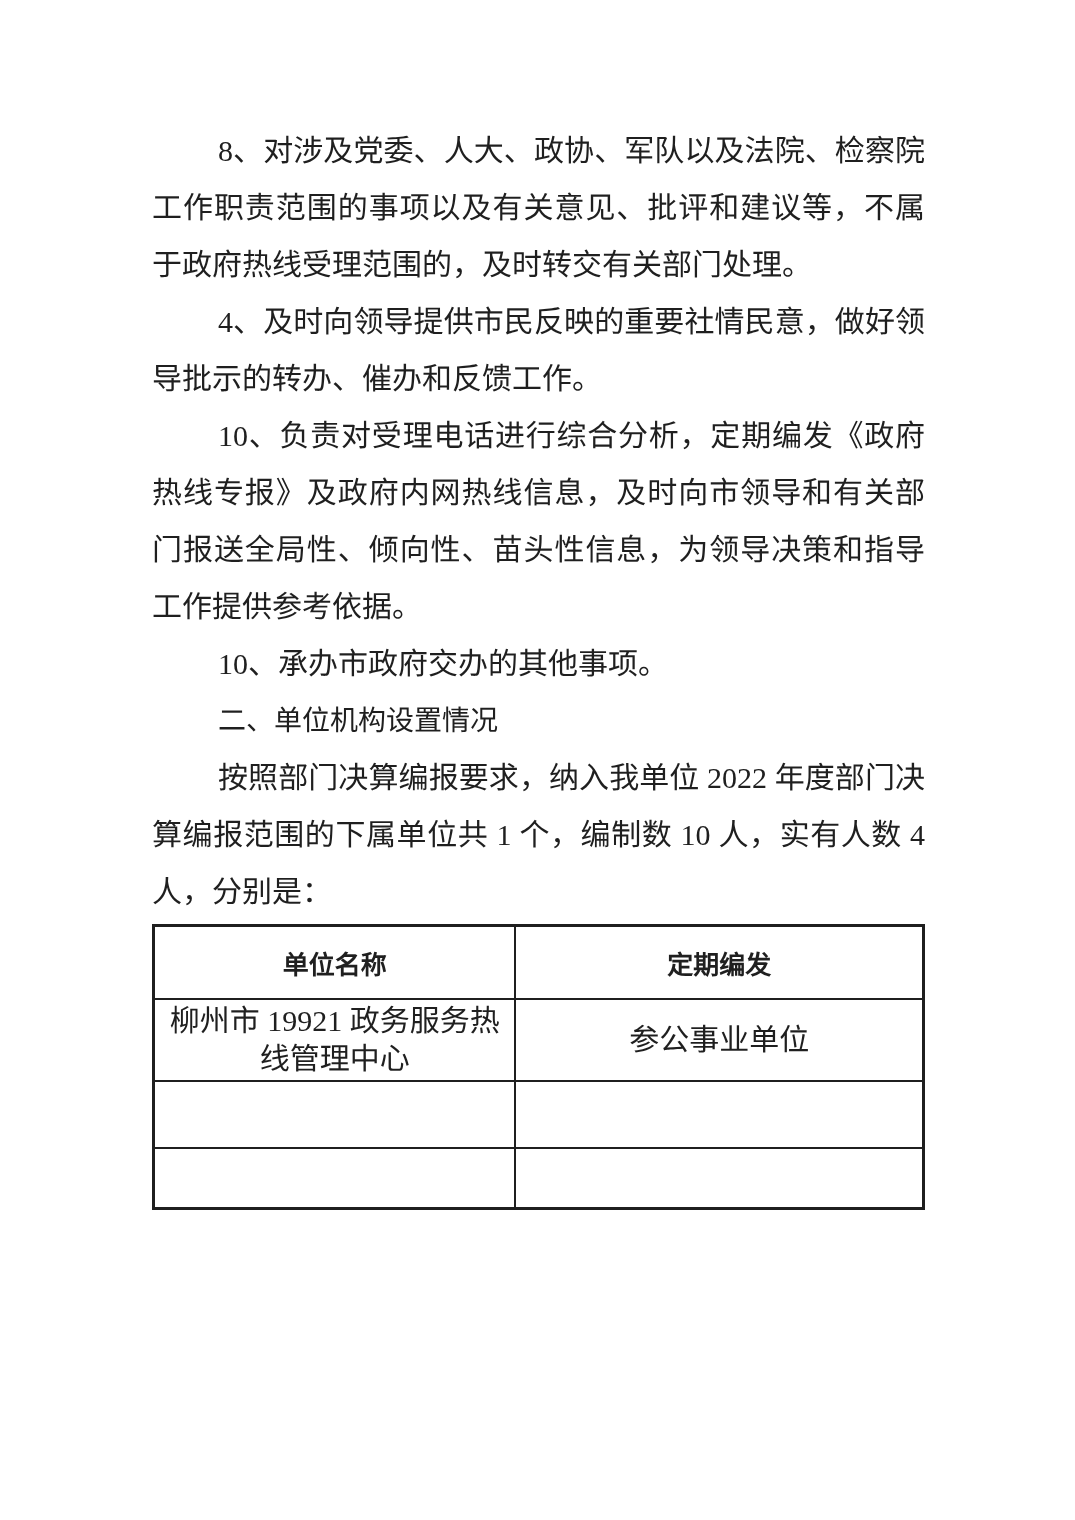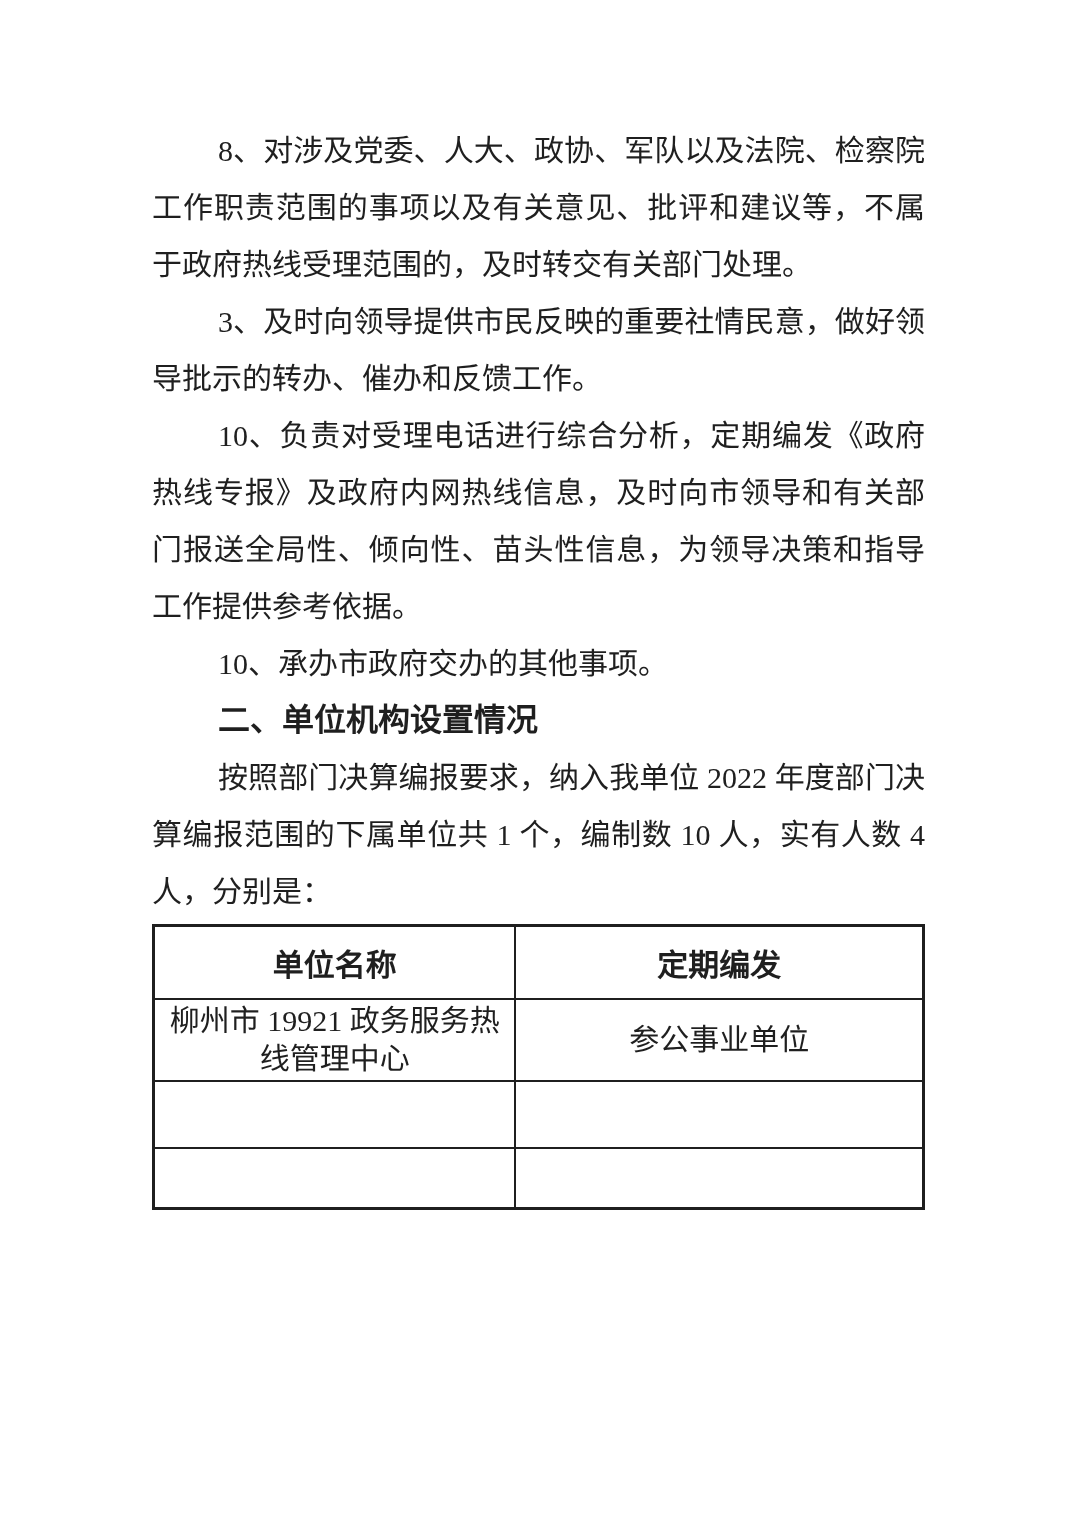--- a/index.html
+++ b/index.html
@@ -27,22 +27,22 @@
     font-size:30px;
     line-height:57px;
     text-align:justify;
     text-justify:inter-ideograph;
     text-indent:66px;
     word-break:break-all;
   }
   .section-heading{
     margin:0;
     font-family:"Liberation Sans","DejaVu Sans",sans-serif;
-    font-weight:700;
-    font-size:32px;
+    font-weight:400;
+    font-size:28px;
     line-height:57px;
     text-indent:66px;
     text-align:left;
   }
   table.units{
     width:100%;
     border-collapse:collapse;
     table-layout:fixed;
     margin-top:4px;
     border:3px solid var(--border);
@@ -50,41 +50,41 @@
   .units th,.units td{
     border:2px solid var(--border);
     text-align:center;
     vertical-align:middle;
     padding:2px 4px;
     overflow:hidden;
   }
   .units th{
     font-family:"Liberation Sans","DejaVu Sans",sans-serif;
     font-weight:700;
-    font-size:31px;
+    font-size:26px;
     height:67px;
   }
   .units td{
     font-size:30px;
     line-height:38px;
     word-break:break-all;
   }
   .row-data td{height:70px;}
   .row-empty td{height:61px;}
   .row-empty.row-last td{height:54px;}
   col.col-name{width:47%;}
   col.col-type{width:53%;}
 </style>
 </head>
 <body>
 
 <div class="page">
 
   <p class="body-text">8、对涉及党委、人大、政协、军队以及法院、检察院工作职责范围的事项以及有关意见、批评和建议等，不属于政府热线受理范围的，及时转交有关部门处理。</p>
-  <p class="body-text">3、及时向领导提供市民反映的重要社情民意，做好领导批示的转办、催办和反馈工作。</p>
+  <p class="body-text">4、及时向领导提供市民反映的重要社情民意，做好领导批示的转办、催办和反馈工作。</p>
   <p class="body-text">10、负责对受理电话进行综合分析，定期编发《政府热线专报》及政府内网热线信息，及时向市领导和有关部门报送全局性、倾向性、苗头性信息，为领导决策和指导工作提供参考依据。</p>
   <p class="body-text">10、承办市政府交办的其他事项。</p>
 
   <h2 class="section-heading">二、单位机构设置情况</h2>
 
   <p class="body-text">按照部门决算编报要求，纳入我单位 2022 年度部门决算编报范围的下属单位共 1 个，编制数 10 人，实有人数 4 人，分别是：</p>
 
   <table class="units">
     <colgroup>
       <col class="col-name">

